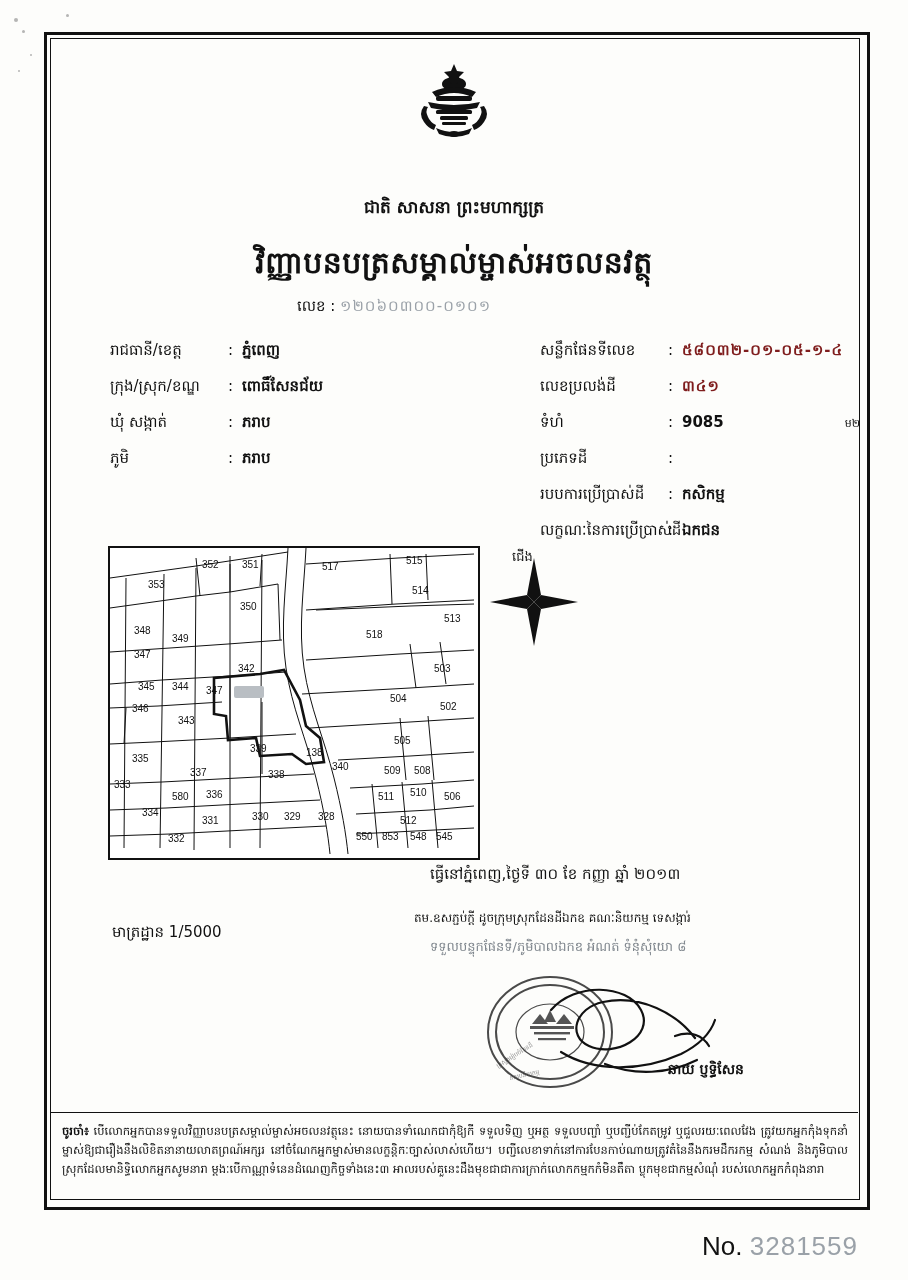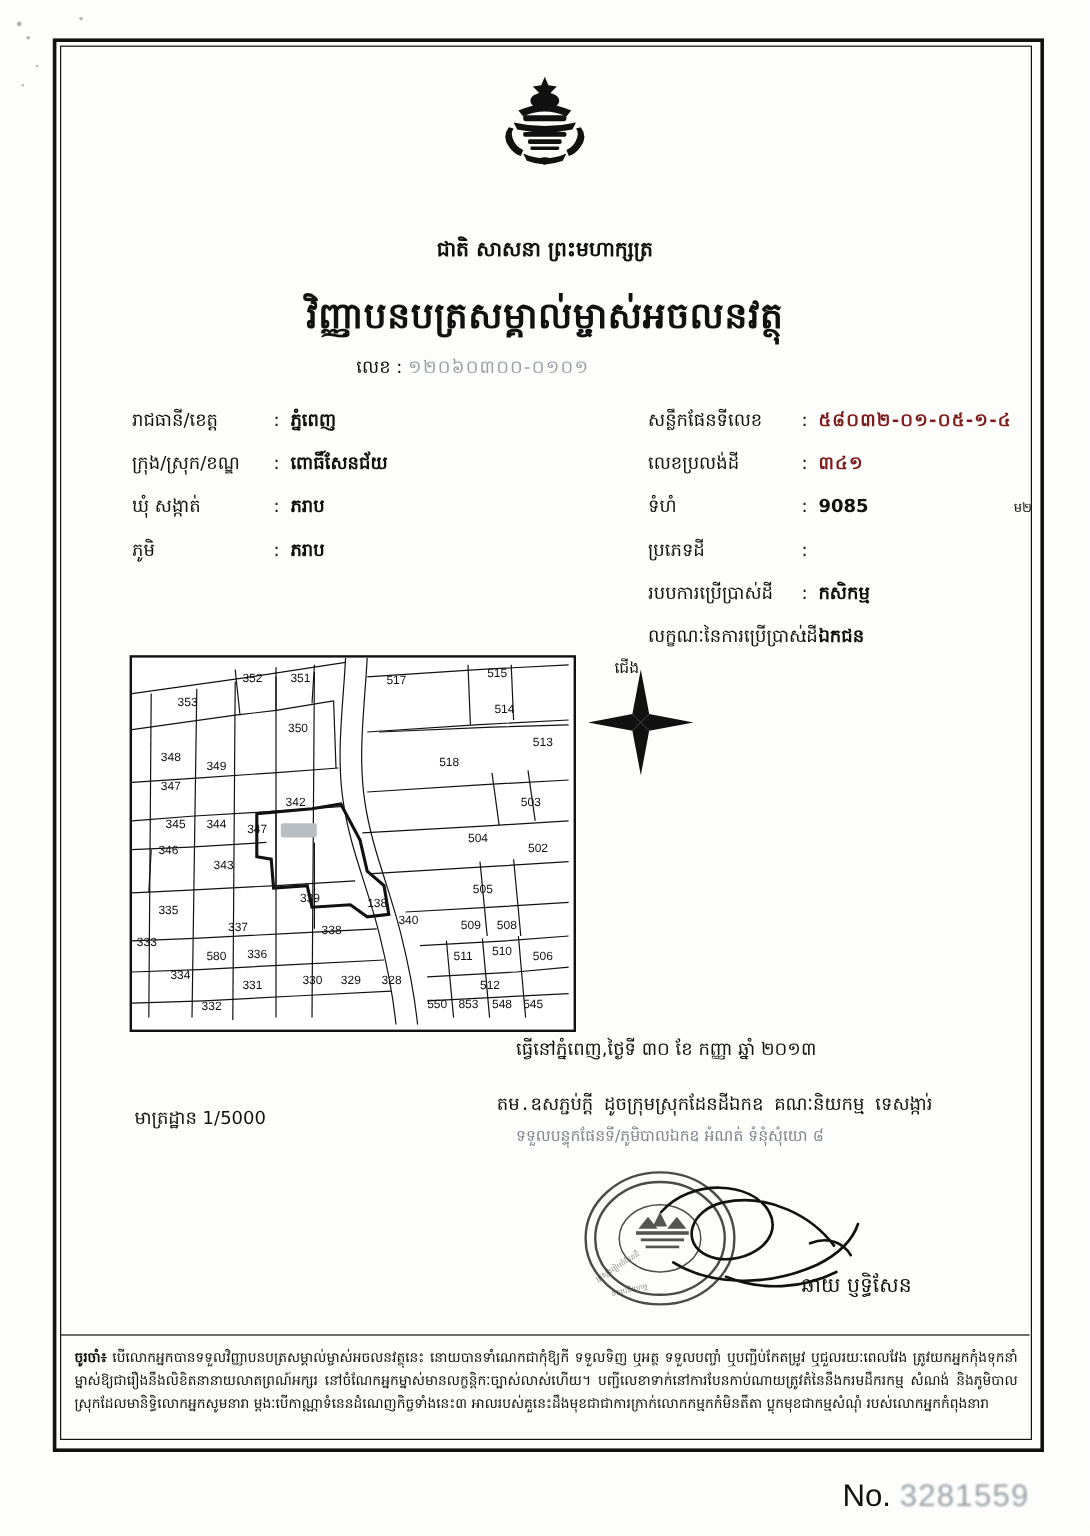--- a/index.html
+++ b/index.html
@@ -173,22 +173,21 @@
     position: absolute;
     left: 430px; top: 864px;
     width: 420px;
     font-size: 15px;
     text-align: left;
   }
   .sig-line2 {
     position: absolute;
     left: 414px; top: 910px;
     width: 440px;
-    font-size: 15px;
-    font-family: Liberation Mono, monospace;
+    font-size: 12px;
   }
   .sig-line3 {
     position: absolute;
     left: 430px; top: 938px;
     width: 420px;
     font-size: 13px;
     color: #7f868d;
     filter: blur(0.4px);
   }
   .stamp {
@@ -197,22 +196,22 @@
     width: 160px; height: 120px;
   }
   .signature-scribble {
     position: absolute;
     left: 545px; top: 980px;
     width: 180px; height: 110px;
   }
   .sig-name {
     position: absolute;
     left: 668px; top: 1060px;
-    font-size: 17px;
-    font-weight: normal;
+    font-size: 14px;
+    font-weight: bold;
   }
 
   
   .footer-sep {
     position: absolute;
     left: 50px; top: 1112px;
     width: 808px;
     border-top: 1px solid #111;
   }
   .footer-note {

